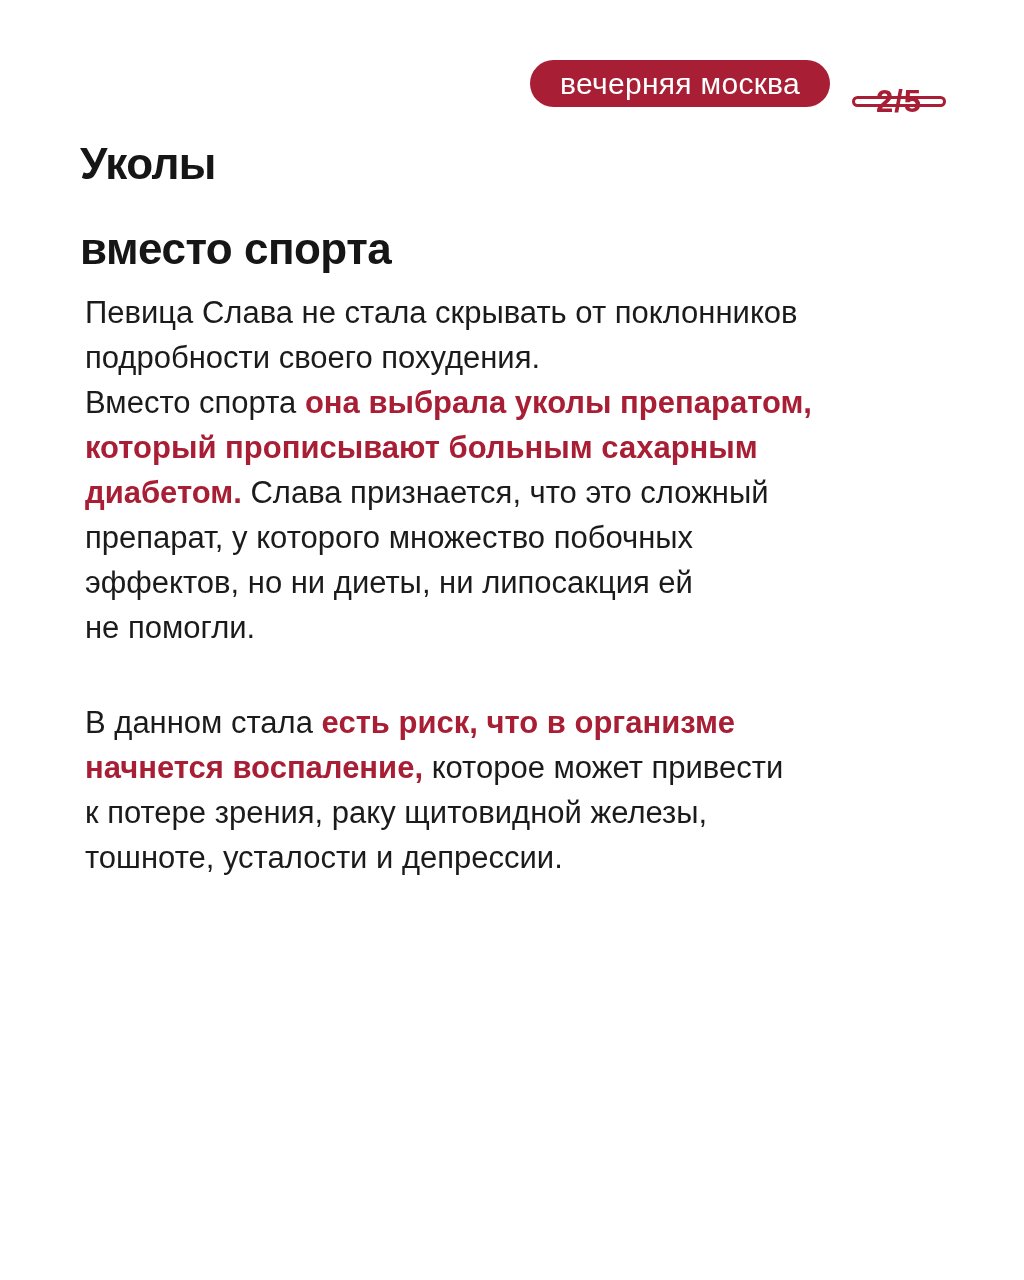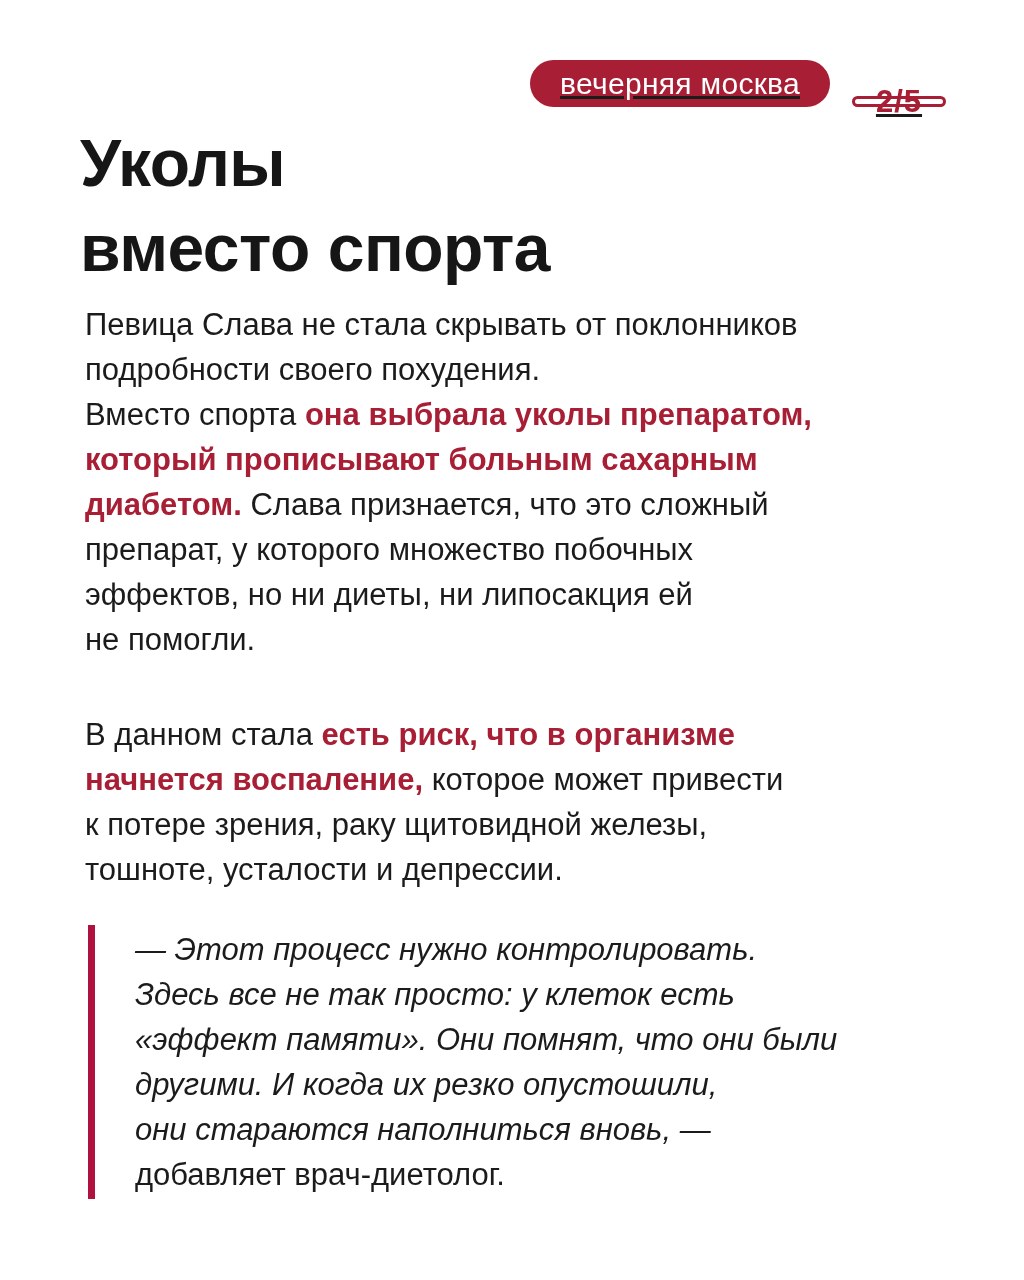--- a/index.html
+++ b/index.html
@@ -14,21 +14,21 @@
     position:relative;
     width:1024px;height:1280px;
     margin:0 auto;
     background:var(--background,#fff);
     font-family:"Liberation Sans", sans-serif;
     color:var(--text-black,#1b1b1b);
     overflow:hidden;
   }
   .header{
     position:absolute;top:60px;right:78px;
-    display:flex;align-items:stretch;gap:22px;height:47px;text-decoration:underline;
+    display:flex;align-items:stretch;gap:22px;height:47px;
   }
   .brand-badge{
     background:var(--accent-red,#a81e34);
     color:#fff;
     border-radius:26px;
     padding:0 30px;
     display:flex;align-items:center;justify-content:center;
     font-size:30px;font-weight:400;letter-spacing:.3px;
     white-space:nowrap;
   }
@@ -36,26 +36,26 @@
     border:3px solid var(--accent-red,#a81e34);
     color:var(--accent-red,#a81e34);
     background:#fff;
     border-radius:26px;
     min-width:94px;
     display:flex;align-items:center;justify-content:center;
     font-size:31px;font-weight:700;letter-spacing:1px;margin-top:36px;
   }
   .title{
     position:absolute;left:80px;top:121px;margin:0;
-    font-size:66px;line-height:85px;font-weight:700;
+    font-size:44px;line-height:85px;font-weight:700;
     letter-spacing:-.5px;color:#161616;
     white-space:pre-line;
   }
   .content{
-    position:absolute;left:85px;top:302px;width:872px;
+    position:absolute;left:85px;top:290px;width:872px;
     font-size:31px;line-height:45px;font-weight:400;
   }
   .para{margin:0;white-space:pre-line;}
   .para + .para{margin-top:50px;}
   .seg-normal{}
   .seg-red-bold{color:var(--accent-red,#a81e34);font-weight:700;}
   .seg-italic{font-style:italic;}
   .quote{
     margin:33px 0 0 3px;padding:0;
     display:flex;align-items:stretch;
@@ -96,22 +96,16 @@
 препарат, у которого множество побочных
 эффектов, но ни диеты, ни липосакция ей
 не помогли.</span></p>
     <p class="para"><span class="seg-normal">В данном стала </span><span class="seg-red-bold">есть риск, что в организме
 начнется воспаление,</span><span class="seg-normal"> которое может привести
 к потере зрения, раку щитовидной железы,
 тошноте, усталости и депрессии.</span></p>
 
     <blockquote class="quote">
       <div class="quote-bar"></div>
-      <div class="quote-text"><span class="seg-italic">— Этот процесс нужно контролировать.
-Здесь все не так просто: у клеток есть
-«эффект памяти». Они помнят, что они были
-другими. И когда их резко опустошили,
-они стараются наполниться вновь, —
-</span><span class="seg-normal">добавляет врач-диетолог.</span></div>
     </blockquote>
   </div>
 
 </div>
 
 </body></html>

